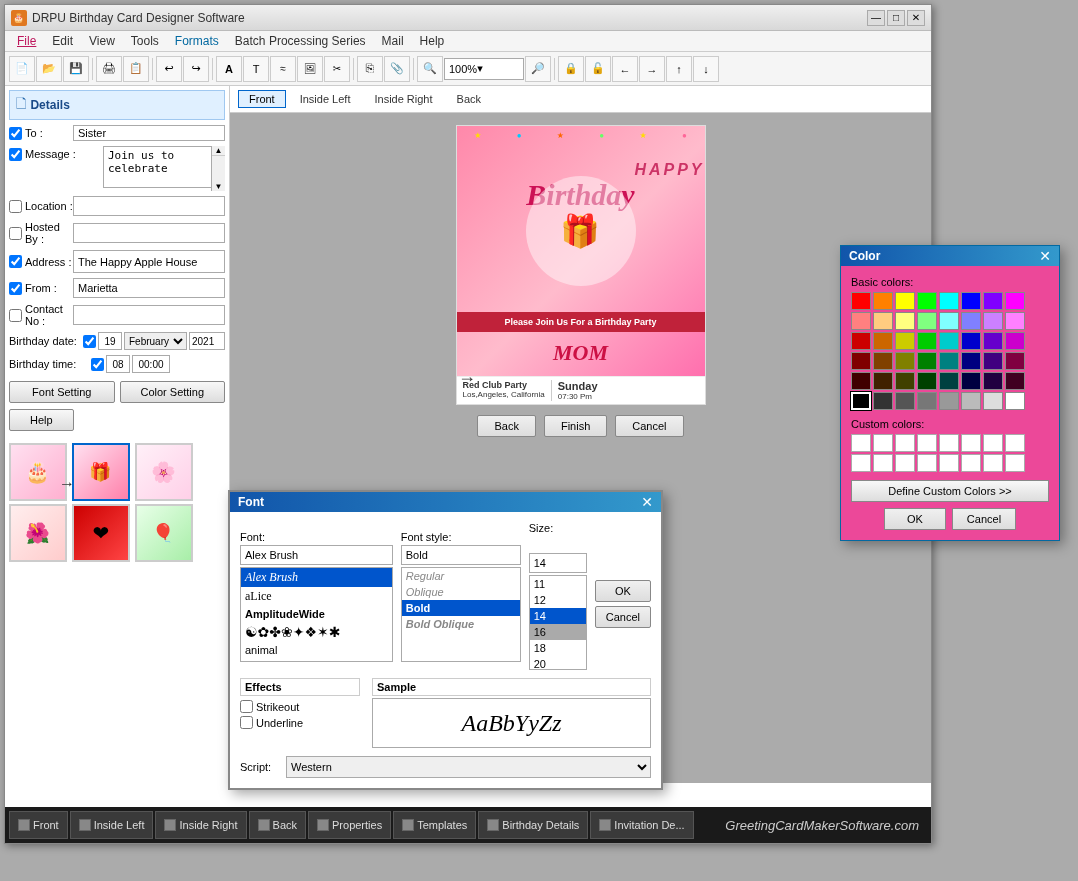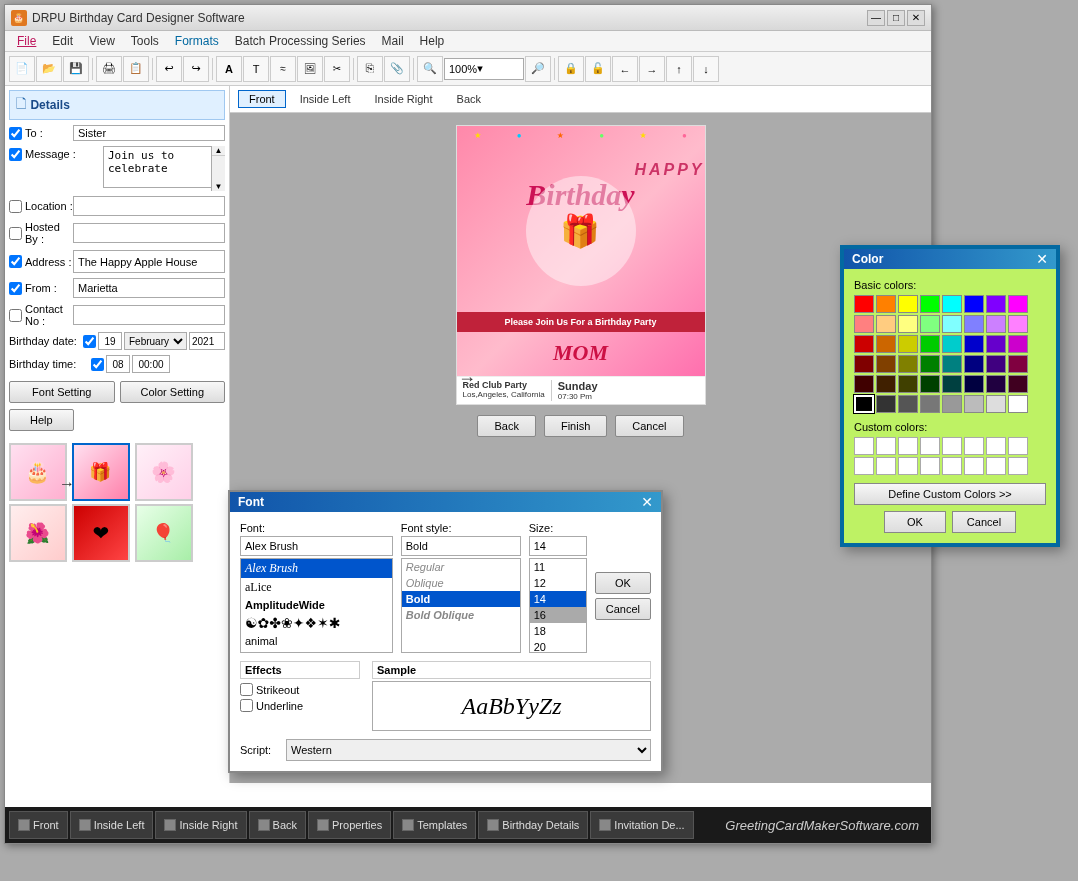--- a/index.html
+++ b/index.html
@@ -276,21 +276,21 @@
       <div style="display:flex; align-items:center; gap:3px; padding:4px 8px; border:1px solid #555; background:#3a3a3a; color:#ddd; font-size:11px; cursor:pointer; height:28px;">
         <div style="width:12px; height:12px; background:#888; border:1px solid #666;"></div>
         <span>Invitation De...</span>
       </div>
       <div style="margin-left:auto; color:#cccccc; font-size:13px; padding-right:8px; font-style:italic;">
         <span>GreetingCardMakerSoftware.com</span>
       </div>
     </div>
   </div>
 
-  <div style="position:absolute; top:245px; left:840px; width:220px; background:#bef264; border:4px solid #0369a1; box-shadow:4px 4px 12px rgba(0,0,0,0.35); z-index:30;">
+  <div style="position:absolute; top:245px; left:840px; width:220px; background:#ec4899; border:1px solid #0369a1; box-shadow:4px 4px 12px rgba(0,0,0,0.35); z-index:30;">
     <div style="background:linear-gradient(to right,#1155aa,#3399cc); color:white; padding:3px 8px; display:flex; align-items:center; justify-content:space-between; font-size:12px; font-weight:bold;">
       <span>Color</span>
       <button style="color:white; background:none; border:none; font-size:14px; cursor:pointer; line-height:1;">✕</button>
     </div>
     <div style="padding:10px;">
       <div style="font-size:11px; margin-bottom:4px;">Basic colors:</div>
       
       <div style="display:grid; grid-template-columns:repeat(8, 20px); gap:2px; margin-bottom:8px;" id="basic-colors-grid">
       <div style="width: 20px; height: 18px; background: rgb(255, 0, 0); border: 1px solid rgb(136, 136, 136); cursor: pointer;"></div>
           <div style="width: 20px; height: 18px; background: rgb(255, 128, 0); border: 1px solid rgb(136, 136, 136); cursor: pointer;"></div>
@@ -395,21 +395,21 @@
           <input type="text" value="Bold" style="height: 20px; border: 1px solid rgb(170, 170, 170); padding: 1px 4px; font-size: 11px; margin-bottom: 2px;">
           <div style="border:1px solid #aaa; height:95px; overflow-y:scroll; font-size:11px;">
             <div style="padding:2px 4px; cursor:pointer; font-style:italic; color:#888;">Regular</div>
             <div style="padding:2px 4px; cursor:pointer; font-style:italic; color:#888;">Oblique</div>
             <div style="padding:2px 4px; background:#0055cc; color:white; cursor:pointer; font-weight:bold;">Bold</div>
             <div style="padding:2px 4px; cursor:pointer; font-style:italic; color:#888; font-weight:bold;">Bold Oblique</div>
           </div>
         </div>
 
         <div style="display:flex; flex-direction:column; width:58px;">
-          <label style="font-size:11px; margin-bottom:2px;">Size:</label>
+          <label style="font-size:11px; margin-bottom:19px;">Size:</label>
           <input type="text" value="14" style="height: 20px; border: 1px solid rgb(170, 170, 170); padding: 1px 4px; font-size: 11px; margin-bottom: 2px;">
           <div style="border:1px solid #aaa; height:95px; overflow-y:scroll; font-size:11px;">
             <div style="padding:2px 4px; cursor:pointer;">11</div>
             <div style="padding:2px 4px; cursor:pointer;">12</div>
             <div style="padding:2px 4px; background:#0055cc; color:white; cursor:pointer;">14</div>
             <div style="padding:2px 4px; cursor:pointer; background:#aaa;">16</div>
             <div style="padding:2px 4px; cursor:pointer;">18</div>
             <div style="padding:2px 4px; cursor:pointer;">20</div>
 
           </div>

